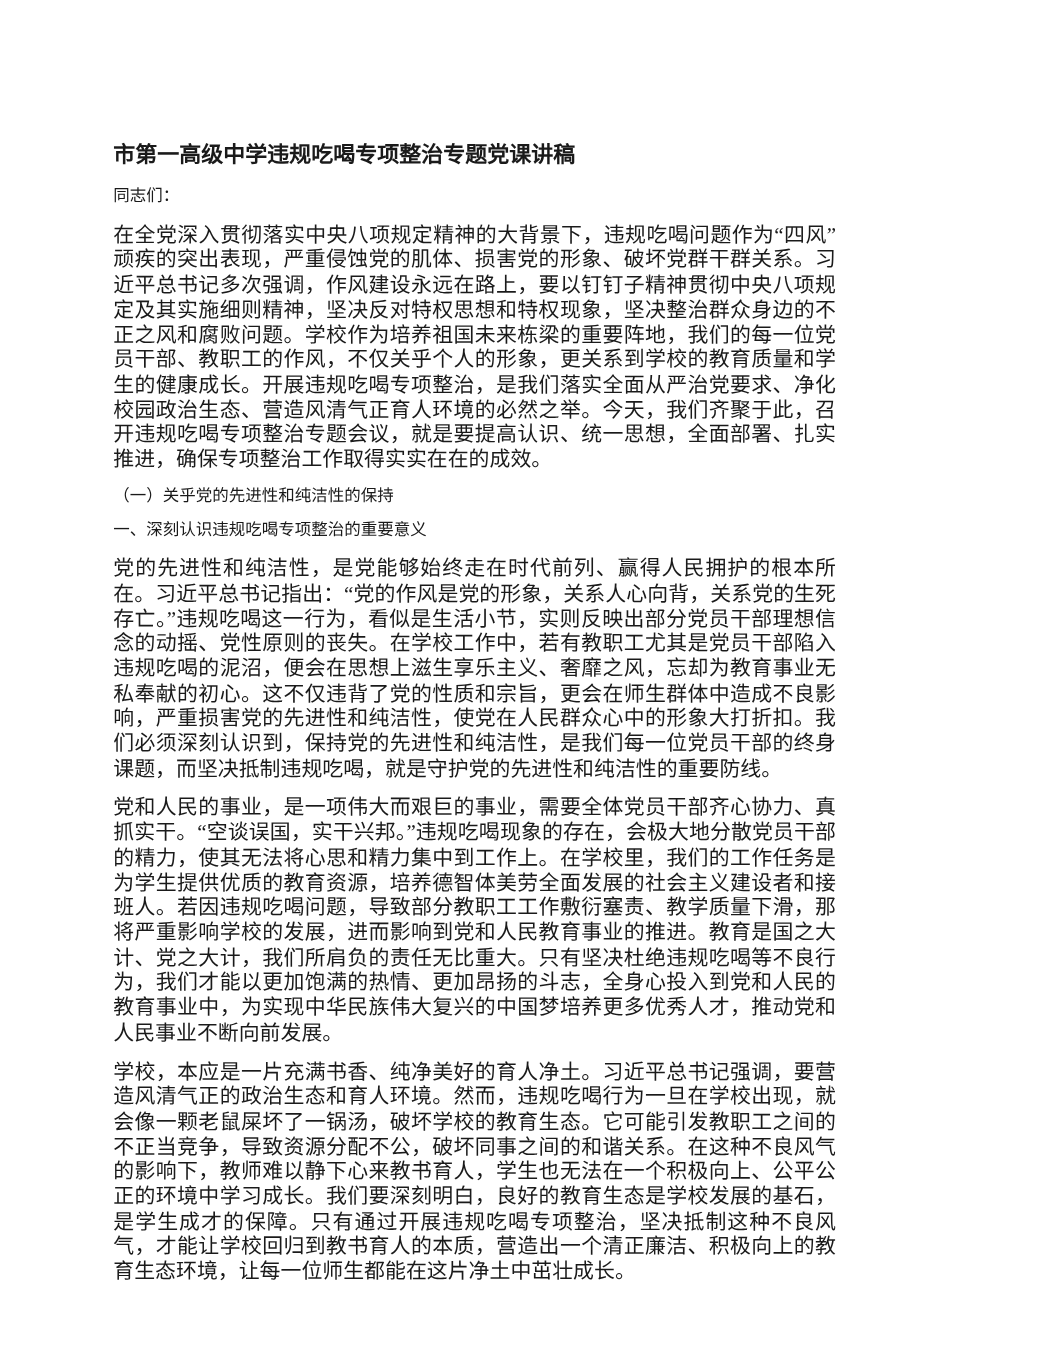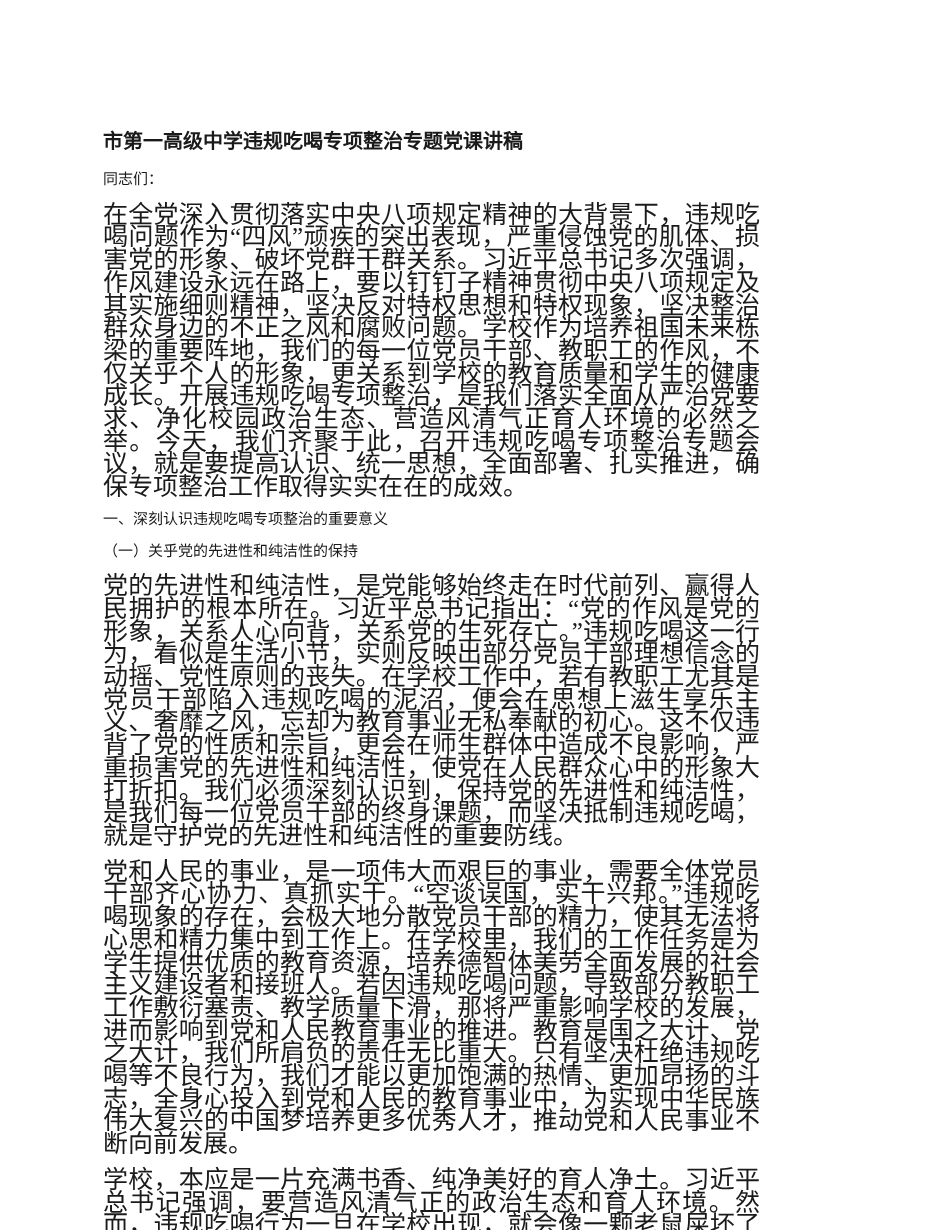--- a/index.html
+++ b/index.html
@@ -22,42 +22,42 @@
     font-weight: bold;
     line-height: 26px;
     margin: 0 0 14px 0;
   }
   .doc-line {
     font-size: 15px;
     line-height: 22.7px;
     margin: 0 0 9px 0;
   }
   .doc-para {
-    font-size: 25px;
+    font-size: 19px;
     line-height: 22.7px;
     margin: 13px 0 9px 0;
     text-align: justify;
     text-justify: inter-ideograph;
     word-break: break-all;
   }
 </style>
 </head>
 <body>
 
 <div class="page">
 
   <h1 class="doc-title">市第一高级中学违规吃喝专项整治专题党课讲稿</h1>
 
   <p class="doc-line">同志们：</p>
 
   <p class="doc-para">在全党深入贯彻落实中央八项规定精神的大背景下，违规吃喝问题作为“四风”顽疾的突出表现，严重侵蚀党的肌体、损害党的形象、破坏党群干群关系。习近平总书记多次强调，作风建设永远在路上，要以钉钉子精神贯彻中央八项规定及其实施细则精神，坚决反对特权思想和特权现象，坚决整治群众身边的不正之风和腐败问题。学校作为培养祖国未来栋梁的重要阵地，我们的每一位党员干部、教职工的作风，不仅关乎个人的形象，更关系到学校的教育质量和学生的健康成长。开展违规吃喝专项整治，是我们落实全面从严治党要求、净化校园政治生态、营造风清气正育人环境的必然之举。今天，我们齐聚于此，召开违规吃喝专项整治专题会议，就是要提高认识、统一思想，全面部署、扎实推进，确保专项整治工作取得实实在在的成效。</p>
 
+  <p class="doc-line">（一）关乎党的先进性和纯洁性的保持</p>
+
   <p class="doc-line">一、深刻认识违规吃喝专项整治的重要意义</p>
-
-  <p class="doc-line">（一）关乎党的先进性和纯洁性的保持</p>
 
   <p class="doc-para">党的先进性和纯洁性，是党能够始终走在时代前列、赢得人民拥护的根本所在。习近平总书记指出：“党的作风是党的形象，关系人心向背，关系党的生死存亡。”违规吃喝这一行为，看似是生活小节，实则反映出部分党员干部理想信念的动摇、党性原则的丧失。在学校工作中，若有教职工尤其是党员干部陷入违规吃喝的泥沼，便会在思想上滋生享乐主义、奢靡之风，忘却为教育事业无私奉献的初心。这不仅违背了党的性质和宗旨，更会在师生群体中造成不良影响，严重损害党的先进性和纯洁性，使党在人民群众心中的形象大打折扣。我们必须深刻认识到，保持党的先进性和纯洁性，是我们每一位党员干部的终身课题，而坚决抵制违规吃喝，就是守护党的先进性和纯洁性的重要防线。</p>
 
 
   <p class="doc-para">党和人民的事业，是一项伟大而艰巨的事业，需要全体党员干部齐心协力、真抓实干。“空谈误国，实干兴邦。”违规吃喝现象的存在，会极大地分散党员干部的精力，使其无法将心思和精力集中到工作上。在学校里，我们的工作任务是为学生提供优质的教育资源，培养德智体美劳全面发展的社会主义建设者和接班人。若因违规吃喝问题，导致部分教职工工作敷衍塞责、教学质量下滑，那将严重影响学校的发展，进而影响到党和人民教育事业的推进。教育是国之大计、党之大计，我们所肩负的责任无比重大。只有坚决杜绝违规吃喝等不良行为，我们才能以更加饱满的热情、更加昂扬的斗志，全身心投入到党和人民的教育事业中，为实现中华民族伟大复兴的中国梦培养更多优秀人才，推动党和人民事业不断向前发展。</p>
 
 
   <p class="doc-para">学校，本应是一片充满书香、纯净美好的育人净土。习近平总书记强调，要营造风清气正的政治生态和育人环境。然而，违规吃喝行为一旦在学校出现，就会像一颗老鼠屎坏了一锅汤，破坏学校的教育生态。它可能引发教职工之间的不正当竞争，导致资源分配不公，破坏同事之间的和谐关系。在这种不良风气的影响下，教师难以静下心来教书育人，学生也无法在一个积极向上、公平公正的环境中学习成长。我们要深刻明白，良好的教育生态是学校发展的基石，是学生成才的保障。只有通过开展违规吃喝专项整治，坚决抵制这种不良风气，才能让学校回归到教书育人的本质，营造出一个清正廉洁、积极向上的教育生态环境，让每一位师生都能在这片净土中茁壮成长。</p>
 
 </div>

